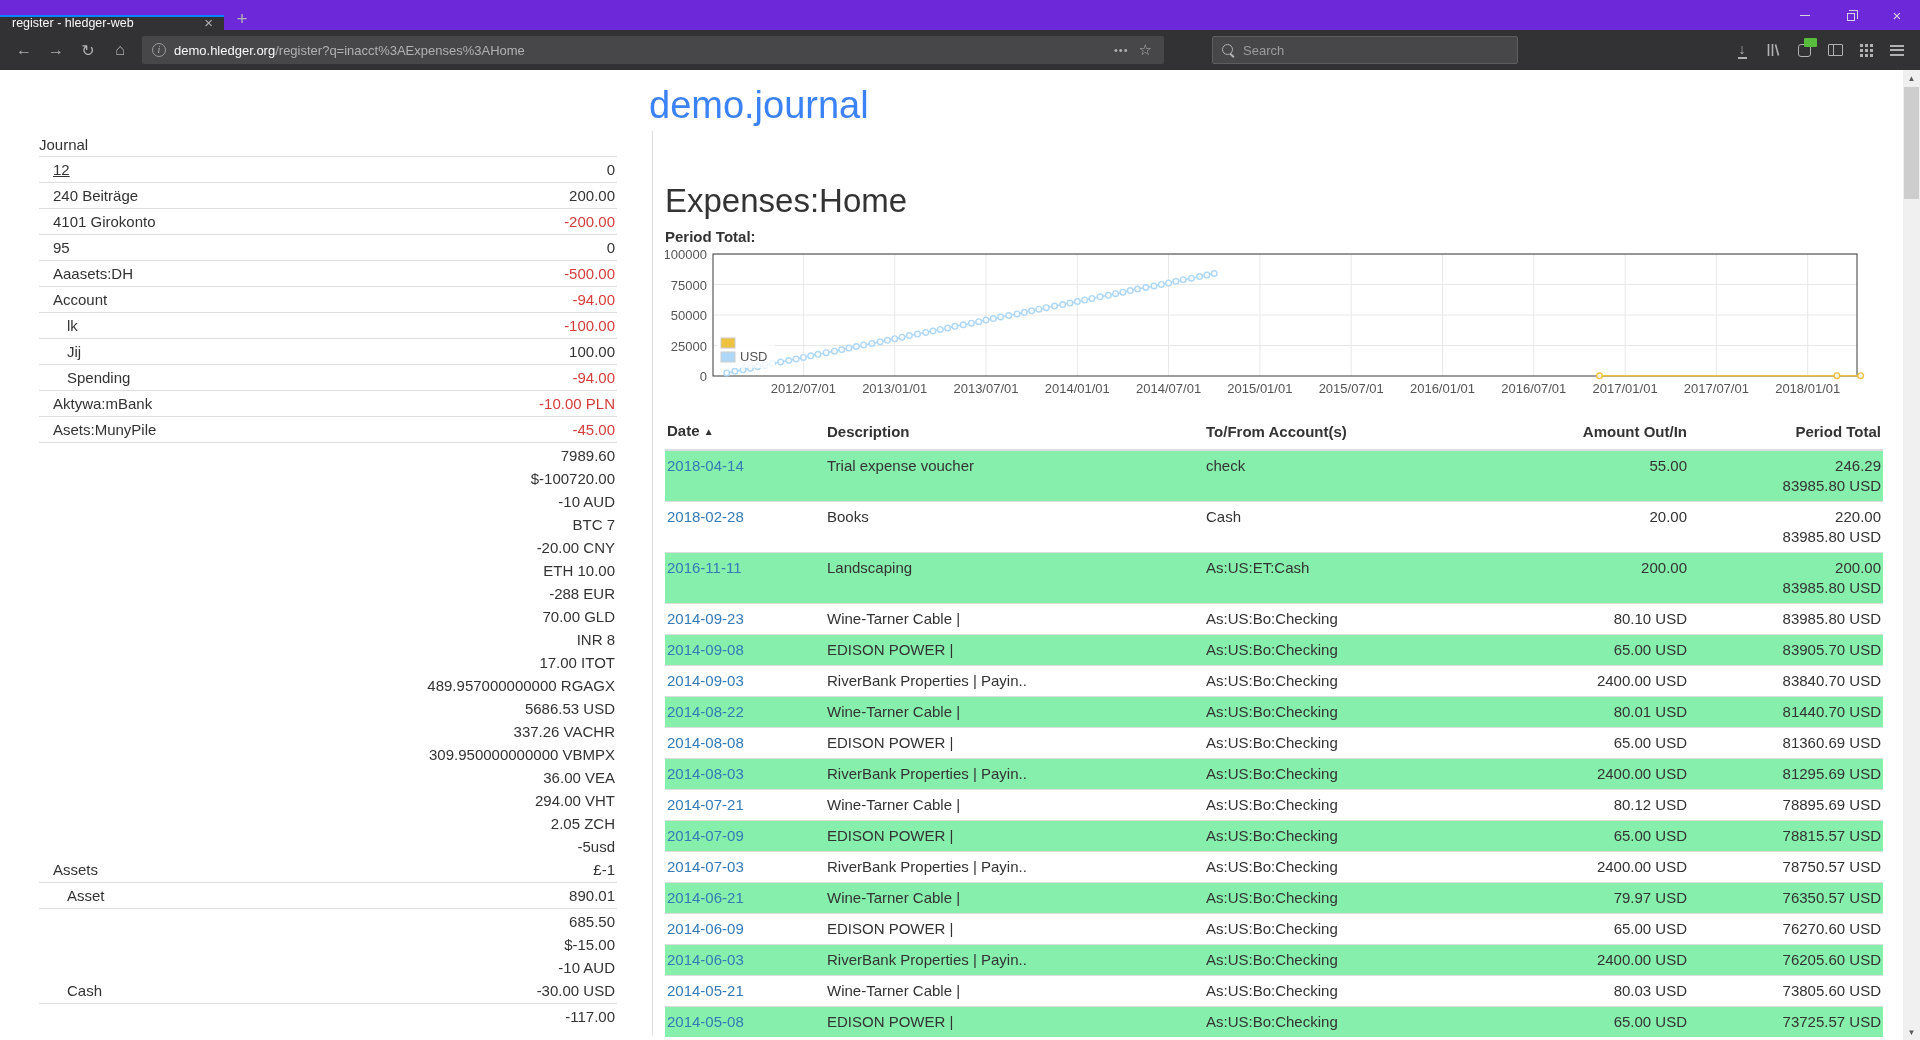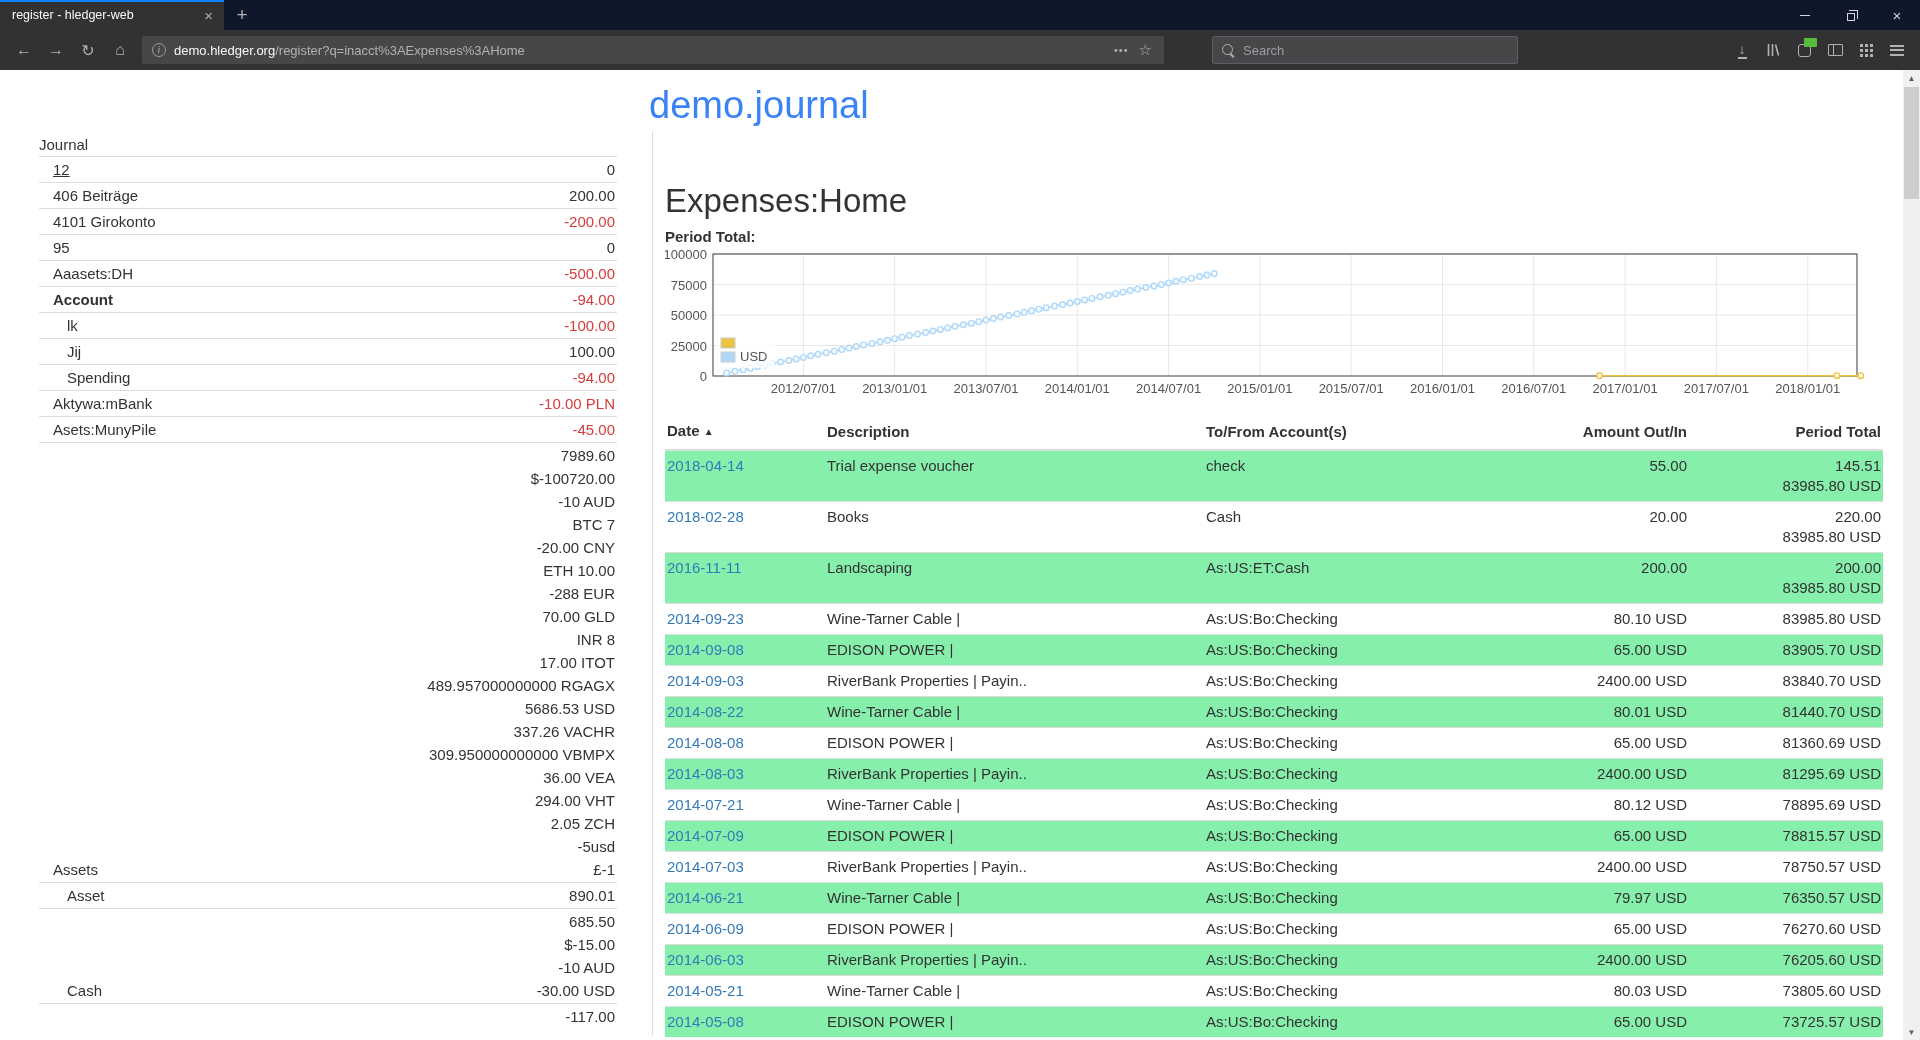--- a/index.html
+++ b/index.html
@@ -1,20 +1,20 @@
 <!DOCTYPE html>
 <html><head>
 <meta charset="utf-8">
 <style>
   * { margin:0; padding:0; box-sizing:border-box; }
   body { width:1920px; height:1040px; overflow:hidden; font-family:"Liberation Sans", sans-serif; background:#fff; }
   #viewport { position:relative; width:1920px; height:1040px; overflow:hidden; background:#fff; }
 
   
-  #tabbar { position:absolute; top:0; left:0; width:100%; height:30px; background:#0f172a; display:flex; }
+  #tabbar { position:absolute; top:0; left:0; width:100%; height:30px; background:#6d28d9; display:flex;align-items:flex-end; }
   .tab { position:relative; width:224px; background:#323234; display:flex; align-items:center; padding:0 8px 0 12px; }
   .tab::before { content:""; position:absolute; top:0; left:0; right:0; height:2px; background:#0a84ff; }
   .tab-title { flex:1; color:#f9f9fa; font-size:12.5px; white-space:nowrap; overflow:hidden; }
   .tab-close { color:#b1b1b3; font-size:15px; padding:0 3px; line-height:1; }
   .newtab-btn { width:36px; display:flex; align-items:center; justify-content:center; color:#b1b1b3; font-size:19px; }
   .win-controls { margin-left:auto; display:flex; height:100%; }
   .win-btn { width:46px; display:flex; align-items:center; justify-content:center; }
   .min-glyph { display:block; width:10px; height:1px; background:#d7d7db; }
   .restore-glyph { position:relative; width:8px; height:8px; border:1px solid #d7d7db; margin-top:3px; }
   .restore-glyph::before { content:""; position:absolute; left:1px; top:-4px; width:8px; height:8px; border-top:1px solid #d7d7db; border-right:1px solid #d7d7db; }
@@ -173,21 +173,21 @@
       <table id="acct-table">
         <tbody>
   <tr>
     <td class="acct-name" style="padding-left: 14px; text-decoration: underline;">12</td>
     <td class="acct-bal">
                 <div>0</div>
               </td>
   </tr>
 
   <tr>
-    <td class="acct-name" style="padding-left: 14px;">406 Beiträge</td>
+    <td class="acct-name" style="padding-left: 14px;">240 Beiträge</td>
     <td class="acct-bal">
                 <div>200.00</div>
               </td>
   </tr>
 
   <tr>
     <td class="acct-name" style="padding-left: 14px;">4101 Girokonto</td>
     <td class="acct-bal">
                 <div class="neg">-200.00</div>
               </td>
@@ -202,21 +202,21 @@
 
 
   <tr>
     <td class="acct-name" style="padding-left: 14px;">Aaasets:DH</td>
     <td class="acct-bal">
                 <div class="neg">-500.00</div>
               </td>
   </tr>
 
   <tr>
-    <td class="acct-name" style="padding-left: 14px; font-weight: bold;">Account</td>
+    <td class="acct-name" style="padding-left: 14px;">Account</td>
     <td class="acct-bal">
                 <div class="neg">-94.00</div>
               </td>
   </tr>
 
   <tr>
     <td class="acct-name" style="padding-left: 28px;">lk</td>
     <td class="acct-bal">
                 <div class="neg">-100.00</div>
               </td>
@@ -439,21 +439,21 @@
           <th class="r">Period Total</th>
         </tr>
       </thead>
       <tbody>
   <tr class="striped">
     <td><a href="#">2018-04-14</a></td>
     <td>Trial expense voucher</td>
     <td>check</td>
     <td class="r">55.00</td>
     <td class="r">
-              <div>145.51</div>
+              <div>246.29</div>
               <div>83985.80 USD</div>
             </td>
   </tr>
 
   <tr>
     <td><a href="#">2018-02-28</a></td>
     <td>Books</td>
     <td>Cash</td>
     <td class="r">20.00</td>
     <td class="r">

